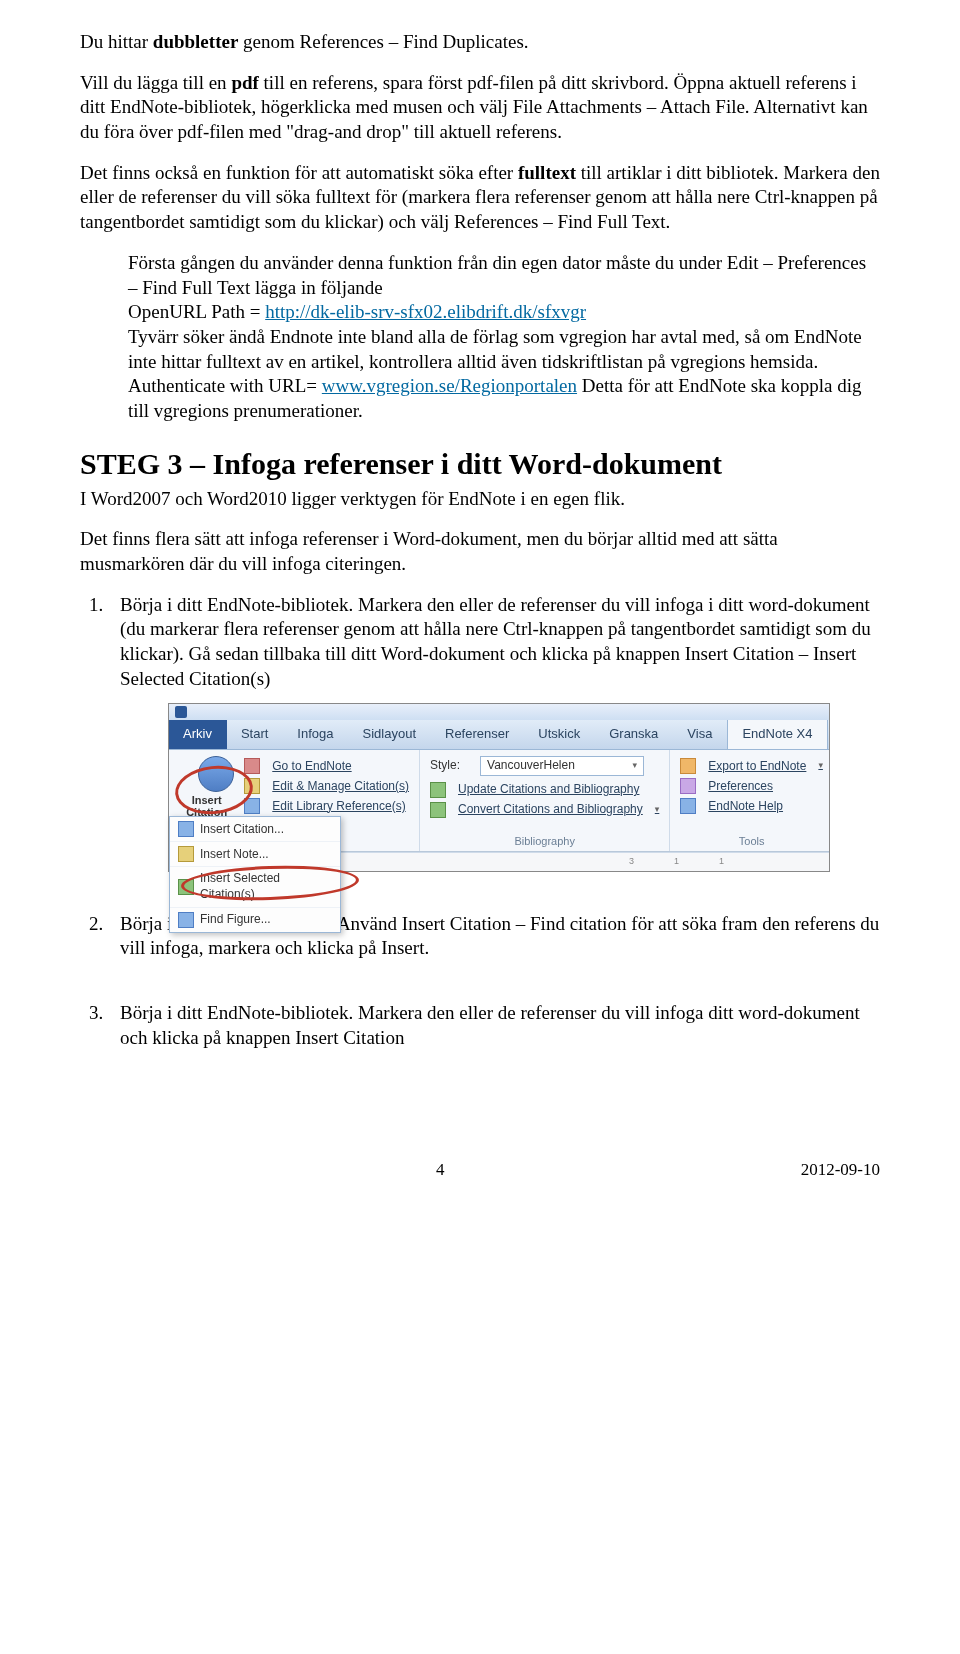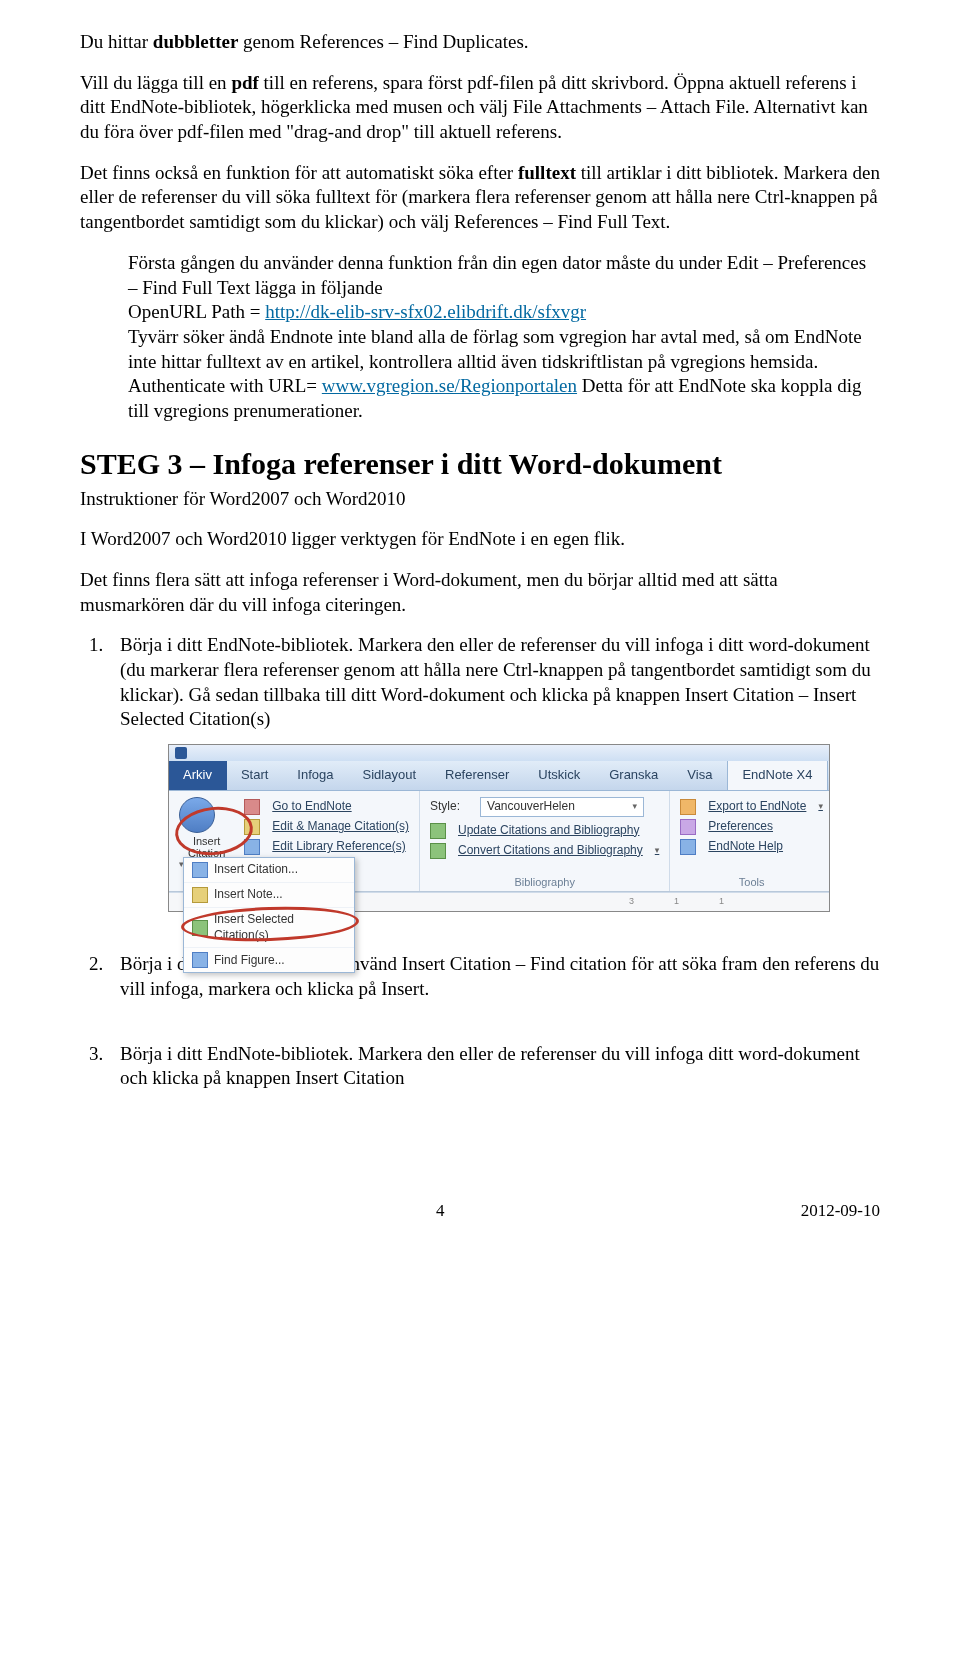--- a/index.html
+++ b/index.html
@@ -88,22 +88,23 @@
   }
   .ss-col-title {
     text-align: center;
     font-size: 11px;
     color: #6b7f95;
     margin-top: 4px;
   }
   .ss-big-btn {
     display: flex;
     flex-direction: column;
-    align-items: flex-start;
+    align-items: flex-end;
     width: 58px;
+    font-weight: bold;
   }
   .ss-big-btn .icon {
     width: 34px; height: 34px;
     background: linear-gradient(#7aa9e9, #4f7ec4);
     border-radius: 50%;
     border: 1px solid #3a5f96;
     margin-bottom: 2px;
   }
   .ss-big-btn .lbl {
     font-size: 11px;
@@ -151,21 +152,21 @@
   .circle-red {
     position: absolute;
     border: 3px solid #c0392b;
     border-radius: 50%/50%;
     pointer-events: none;
   }
   .circ1 { width: 72px; height: 42px; left: 6px; top: 62px; transform: rotate(-6deg); }
   .circ2 { width: 172px; height: 28px; left: 12px; top: 162px; transform: rotate(-2deg); }
   .ss-dropdown {
     position: absolute;
-    left: 14px;
+    left: 0;
     top: 112px;
     width: 170px;
     background: #fdfdfd;
     border: 1px solid #9bb7d6;
     box-shadow: 2px 2px 6px rgba(0,0,0,0.25);
     font-size: 12px;
   }
   .ss-dd-item {
     display: flex;
     align-items: center;
@@ -224,21 +225,20 @@
     <div>
       <span>OpenURL Path = </span><a class="link" href="#">http://dk-elib-srv-sfx02.elibdrift.dk/sfxvgr</a>
     </div>
     <div>Tyvärr söker ändå Endnote inte bland alla de förlag som vgregion har avtal med, så om EndNote inte hittar fulltext av en artikel, kontrollera alltid även tidskriftlistan på vgregions hemsida.</div>
     <div>
       <span>Authenticate with URL= </span><a class="link" href="#">www.vgregion.se/Regionportalen</a><span> Detta för att EndNote ska koppla dig till vgregions prenumerationer.</span>
     </div>
   </div>
 
   <h2>STEG 3 – Infoga referenser i ditt Word-dokument</h2>
-  <div class="subhead">Instruktioner för Word2007 och Word2010</div>
 
   <p>I Word2007 och Word2010 ligger verktygen för EndNote i en egen flik.</p>
   <p>Det finns flera sätt att infoga referenser i Word-dokument, men du börjar alltid med att sätta musmarkören där du vill infoga citeringen.</p>
 
   <ol>
     <li>
       <span>Börja i ditt EndNote-bibliotek. Markera den eller de referenser du vill infoga i ditt word-dokument (du markerar flera referenser genom att hålla nere Ctrl-knappen på tangentbordet samtidigt som du klickar). Gå sedan tillbaka till ditt Word-dokument och klicka på knappen Insert Citation – Insert Selected Citation(s)</span>
 
       
       <div class="screenshot-box">

